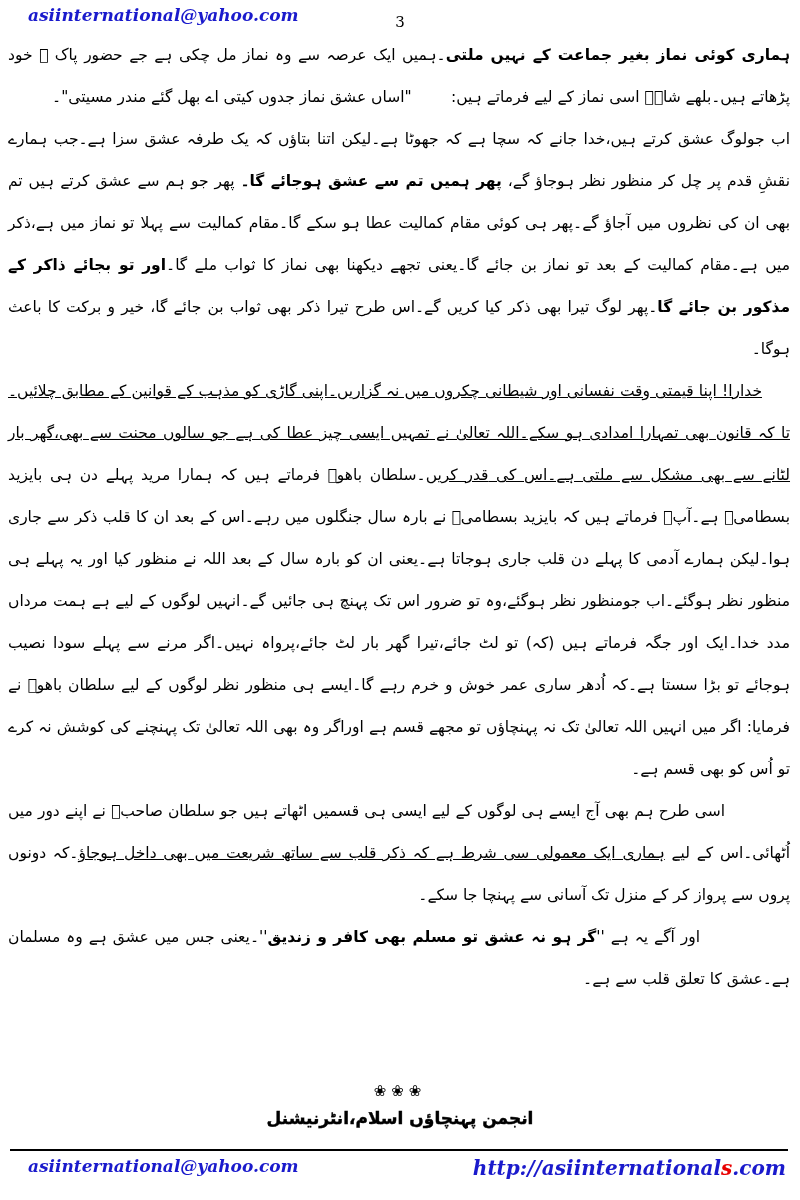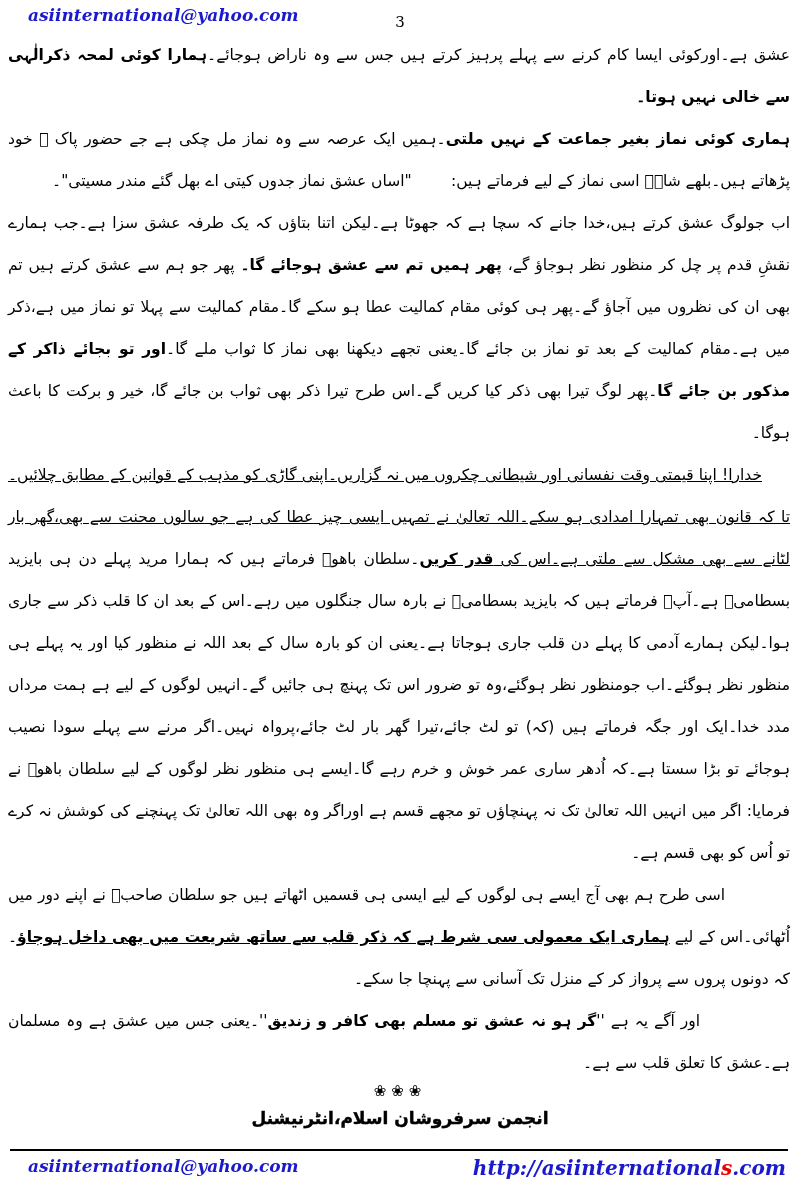--- a/index.html
+++ b/index.html
@@ -21,21 +21,21 @@
     direction:rtl;unicode-bidi:embed;
     font-family:"DejaVu Sans",sans-serif;
     font-size:15.5px;color:#000;
   }
   .body-text p.para{
     margin:0;padding:0;line-height:42px;
     text-align:justify;text-justify:inter-word;
   }
   .run-bold{font-weight:bold;}
   .run-underline{text-decoration:underline;}
-  .run-bold-underline{font-weight:bold;text-decoration:underline;}
+  .run-bold-underline{font-weight:normal;text-decoration:underline;}
   .ornament{
     position:absolute;top:1082px;left:0;right:0;text-align:center;
     font-size:15px;letter-spacing:5px;color:#000;
   }
   .org-name{
     position:absolute;top:1108px;left:0;right:0;text-align:center;
     direction:rtl;font-family:"DejaVu Sans",sans-serif;
     font-weight:bold;font-size:17px;color:#000;
     -webkit-text-stroke:0.4px #000;
   }
@@ -55,25 +55,24 @@
   }
   .footer-url .red{color:#e80000;}
 </style>
 </head>
 <body>
 
 <a class="header-email">asiinternational@yahoo.com</a>
 <div class="page-num">3</div>
 
 <div class="body-text" id="body-text">
-    <p class="para"><span class="run-normal">عشق ہے۔اورکوئی ایسا کام کرنے سے پہلے پرہیز کرتے ہیں جس سے وہ ناراض ہوجائے۔</span><span class="run-bold">ہمارا کوئی لمحہ ذکرالٰہی سے خالی نہیں ہوتا۔</span></p>
     <p class="para"><span class="run-bold">ہماری کوئی نماز بغیر جماعت کے نہیں ملتی</span><span class="run-normal">۔ہمیں ایک عرصہ سے وہ نماز مل چکی ہے جے حضور پاک ﷺ خود پڑھاتے ہیں۔بلھے شاہؒ اسی نماز کے لیے فرماتے ہیں:&nbsp;&nbsp;&nbsp;&nbsp;&nbsp;&nbsp;&nbsp;&nbsp;"اساں عشق نماز جدوں کیتی اے بھل گئے مندر مسیتی"۔</span></p>
     <p class="para"><span class="run-normal">اب جولوگ عشق کرتے ہیں،خدا جانے کہ سچا ہے کہ جھوٹا ہے۔لیکن اتنا بتاؤں کہ یک طرفہ عشق سزا ہے۔جب ہمارے نقشِ قدم پر چل کر منظور نظر ہوجاؤ گے، </span><span class="run-bold">پھر ہمیں تم سے عشق ہوجائے گا۔</span><span class="run-normal"> پھر جو ہم سے عشق کرتے ہیں تم بھی ان کی نظروں میں آجاؤ گے۔پھر ہی کوئی مقام کمالیت عطا ہو سکے گا۔مقام کمالیت سے پہلا تو نماز میں ہے،ذکر میں ہے۔مقام کمالیت کے بعد تو نماز بن جائے گا۔یعنی تجھے دیکھنا بھی نماز کا ثواب ملے گا۔</span><span class="run-bold">اور تو بجائے ذاکر کے مذکور بن جائے گا</span><span class="run-normal">۔پھر لوگ تیرا بھی ذکر کیا کریں گے۔اس طرح تیرا ذکر بھی ثواب بن جائے گا، خیر و برکت کا باعث ہوگا۔</span></p>
     <p class="para" style="text-indent: 28px;"><span class="run-underline">خدارا! اپنا قیمتی وقت نفسانی اور شیطانی چکروں میں نہ گزاریں۔اپنی گاڑی کو مذہب کے قوانین کے مطابق چلائیں۔تا کہ قانون بھی تمہارا امدادی ہو سکے۔اللہ تعالیٰ نے تمہیں ایسی چیز عطا کی ہے جو سالوں محنت سے بھی،گھر بار لٹانے سے بھی مشکل سے ملتی ہے۔اس کی </span><span class="run-bold-underline">قدر کریں</span><span class="run-normal">۔سلطان باھوؒ فرماتے ہیں کہ ہمارا مرید پہلے دن ہی بایزید بسطامیؒ ہے۔آپؒ فرماتے ہیں کہ بایزید بسطامیؒ نے بارہ سال جنگلوں میں رہے۔اس کے بعد ان کا قلب ذکر سے جاری ہوا۔لیکن ہمارے آدمی کا پہلے دن قلب جاری ہوجاتا ہے۔یعنی ان کو بارہ سال کے بعد اللہ نے منظور کیا اور یہ پہلے ہی منظور نظر ہوگئے۔اب جومنظور نظر ہوگئے،وہ تو ضرور اس تک پہنچ ہی جائیں گے۔انہیں لوگوں کے لیے ہے ہمت مرداں مدد خدا۔ایک اور جگہ فرماتے ہیں (کہ) تو لٹ جائے،تیرا گھر بار لٹ جائے،پرواہ نہیں۔اگر مرنے سے پہلے سودا نصیب ہوجائے تو بڑا سستا ہے۔کہ اُدھر ساری عمر خوش و خرم رہے گا۔ایسے ہی منظور نظر لوگوں کے لیے سلطان باھوؒ نے فرمایا: اگر میں انہیں اللہ تعالیٰ تک نہ پہنچاؤں تو مجھے قسم ہے اوراگر وہ بھی اللہ تعالیٰ تک پہنچنے کی کوشش نہ کرے تو اُس کو بھی قسم ہے۔</span></p>
     <p class="para" style="text-indent: 65px;"><span class="run-normal">اسی طرح ہم بھی آج ایسے ہی لوگوں کے لیے ایسی ہی قسمیں اٹھاتے ہیں جو سلطان صاحبؒ نے اپنے دور میں اُٹھائی۔اس کے لیے </span><span class="run-bold-underline">ہماری ایک معمولی سی شرط ہے کہ ذکر قلب سے ساتھ شریعت میں بھی داخل ہوجاؤ</span><span class="run-normal">۔کہ دونوں پروں سے پرواز کر کے منزل تک آسانی سے پہنچا جا سکے۔</span></p>
     <p class="para" style="text-indent: 90px;"><span class="run-normal">اور آگے یہ ہے ''</span><span class="run-bold">گر ہو نہ عشق تو مسلم بھی کافر و زندیق</span><span class="run-normal">''۔یعنی جس میں عشق ہے وہ مسلمان ہے۔عشق کا تعلق قلب سے ہے۔</span></p>
   </div>
 
 <div class="ornament">❀❀❀</div>
-<div class="org-name">انجمن سرفروشان اسلام،انٹرنیشنل</div>
+<div class="org-name">انجمن پہنچاؤں اسلام،انٹرنیشنل</div>
 <div class="rule"></div>
 <a class="footer-email">asiinternational@yahoo.com</a>
 <a class="footer-url"><span>http://asiinternational</span><span class="red">s</span><span>.com</span></a>
 
 </body></html>

